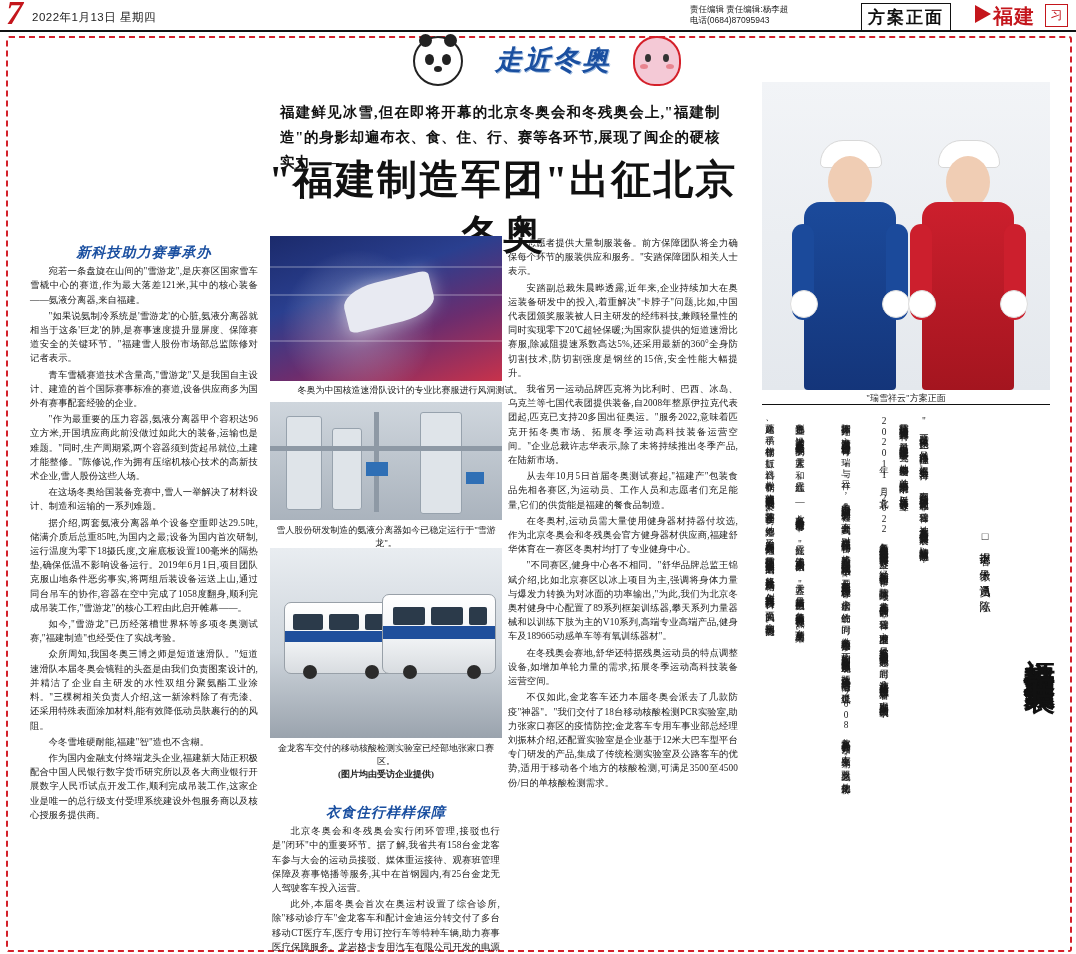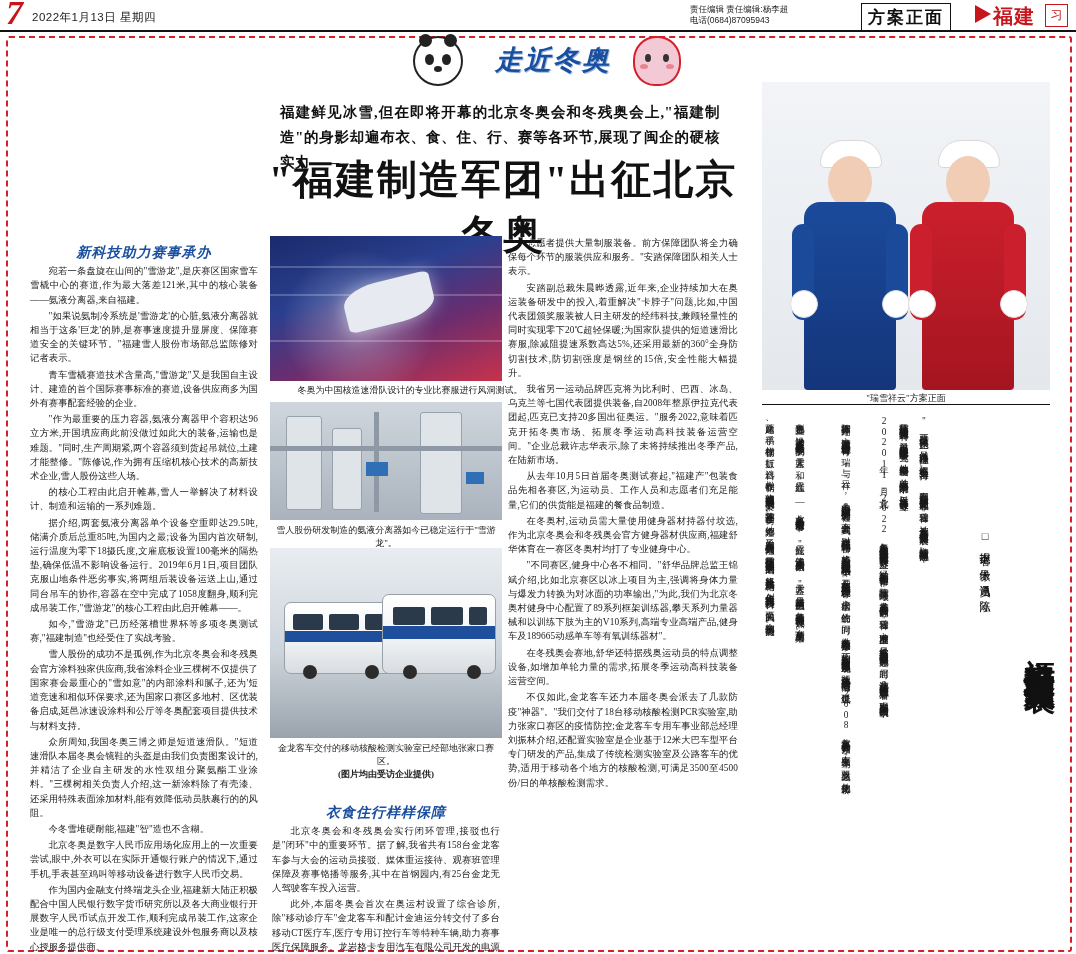--- a/index.html
+++ b/index.html
@@ -133,27 +133,25 @@
 
   <div class="lead">福建鲜见冰雪,但在即将开幕的北京冬奥会和冬残奥会上,"福建制造"的身影却遍布衣、食、住、行、赛等各环节,展现了闽企的硬核实力——</div>
   <div class="headline">"福建制造军团"出征北京冬奥</div>
 
   <div class="col c1">
     <div class="subhead">新科技助力赛事承办</div>
     <p>宛若一条盘旋在山间的"雪游龙",是庆赛区国家雪车雪橇中心的赛道,作为最大落差121米,其中的核心装备——氨液分离器,来自福建。</p>
     <p>"如果说氨制冷系统是'雪游龙'的心脏,氨液分离器就相当于这条'巨龙'的肺,是赛事速度提升显屏度、保障赛道安全的关键环节。"福建雪人股份市场部总监陈修对记者表示。</p>
     <p>青车雪橇赛道技术含量高,"雪游龙"又是我国自主设计、建造的首个国际赛事标准的赛道,设备供应商多为国外有赛事配套经验的企业。</p>
     <p>"作为最重要的压力容器,氨液分离器甲个容积达96立方米,开国填应商此前没做过如此大的装备,运输也是难题。"同时,生产周期紧,两个容器须到货起吊就位,土建才能整修。"陈修说,作为拥有压缩机核心技术的高新技术企业,雪人股份这些人场。</p>
-    <p>的核心工程由此启开帷幕,雪人一举解决了材料设计、制造和运输的一系列难题。</p>
+    <p>在这场冬奥给国装备竞赛中,雪人一举解决了材料设计、制造和运输的一系列难题。</p>
     <p>据介绍,两套氨液分离器单个设备空重即达29.5吨,储满介质后总重85吨,为国内之最;设备为国内首次研制,运行温度为零下18摄氏度,文雇底板设置100毫米的隔热垫,确保低温不影响设备运行。2019年6月1日,项目团队克服山地条件恶劣事实,将两组后装设备运送上山,通过同台吊车的协作,容器在空中完成了1058度翻身,顺利完成吊装工作,"雪游龙"的核心工程由此启开帷幕——。</p>
     <p>如今,"雪游龙"已历经落槽世界杯等多项冬奥测试赛,"福建制造"也经受住了实战考验。</p>
-    <p>雪人股份的成功不是孤例,作为北京冬奥会和冬残奥会官方涂料独家供应商,我省涂料企业三棵树不仅提供了国家赛会最重心的"雪如意"的内部涂料和腻子,还为'短道竞速和相似环保要求,还为国家口赛区多地村、区优装备启成,延邑冰速设涂料和公厅等冬奥配套项目提供技术与材料支持。</p>
     <p>众所周知,我国冬奥三博之师是短道速滑队。"短道速滑队本届冬奥会镜鞋的头盔是由我们负责图案设计的,并精洁了企业自主研发的水性双组分聚氨酯工业涂料。"三棵树相关负责人介绍,这一新涂料除了有壳漆、还采用特殊表面涂加材料,能有效降低动员肤裹行的的风阻。</p>
     <p>今冬雪堆硬耐能,福建"智"造也不含糊。</p>
-    <p>北京冬奥是数字人民币应用场化应用上的一次重要尝试,眼中,外衣可以在实际开通银行账户的情况下,通过手机,手表甚至鸡叫等移动设备进行数字人民币交易。</p>
     <p>作为国内金融支付终端龙头企业,福建新大陆正积极配合中国人民银行数字货币研究所以及各大商业银行开展数字人民币试点开发工作,顺利完成吊装工作,这家企业是唯一的总行级支付受理系统建设外包服务商以及核心授服务提供商。</p>
 
     <p></p>
   </div>
 
   <div class="photo ph1">
     <div class="g"></div>
     <div class="streak" style="top:30px"></div>
     <div class="streak" style="top:58px"></div>
     <div class="streak" style="top:104px"></div>

